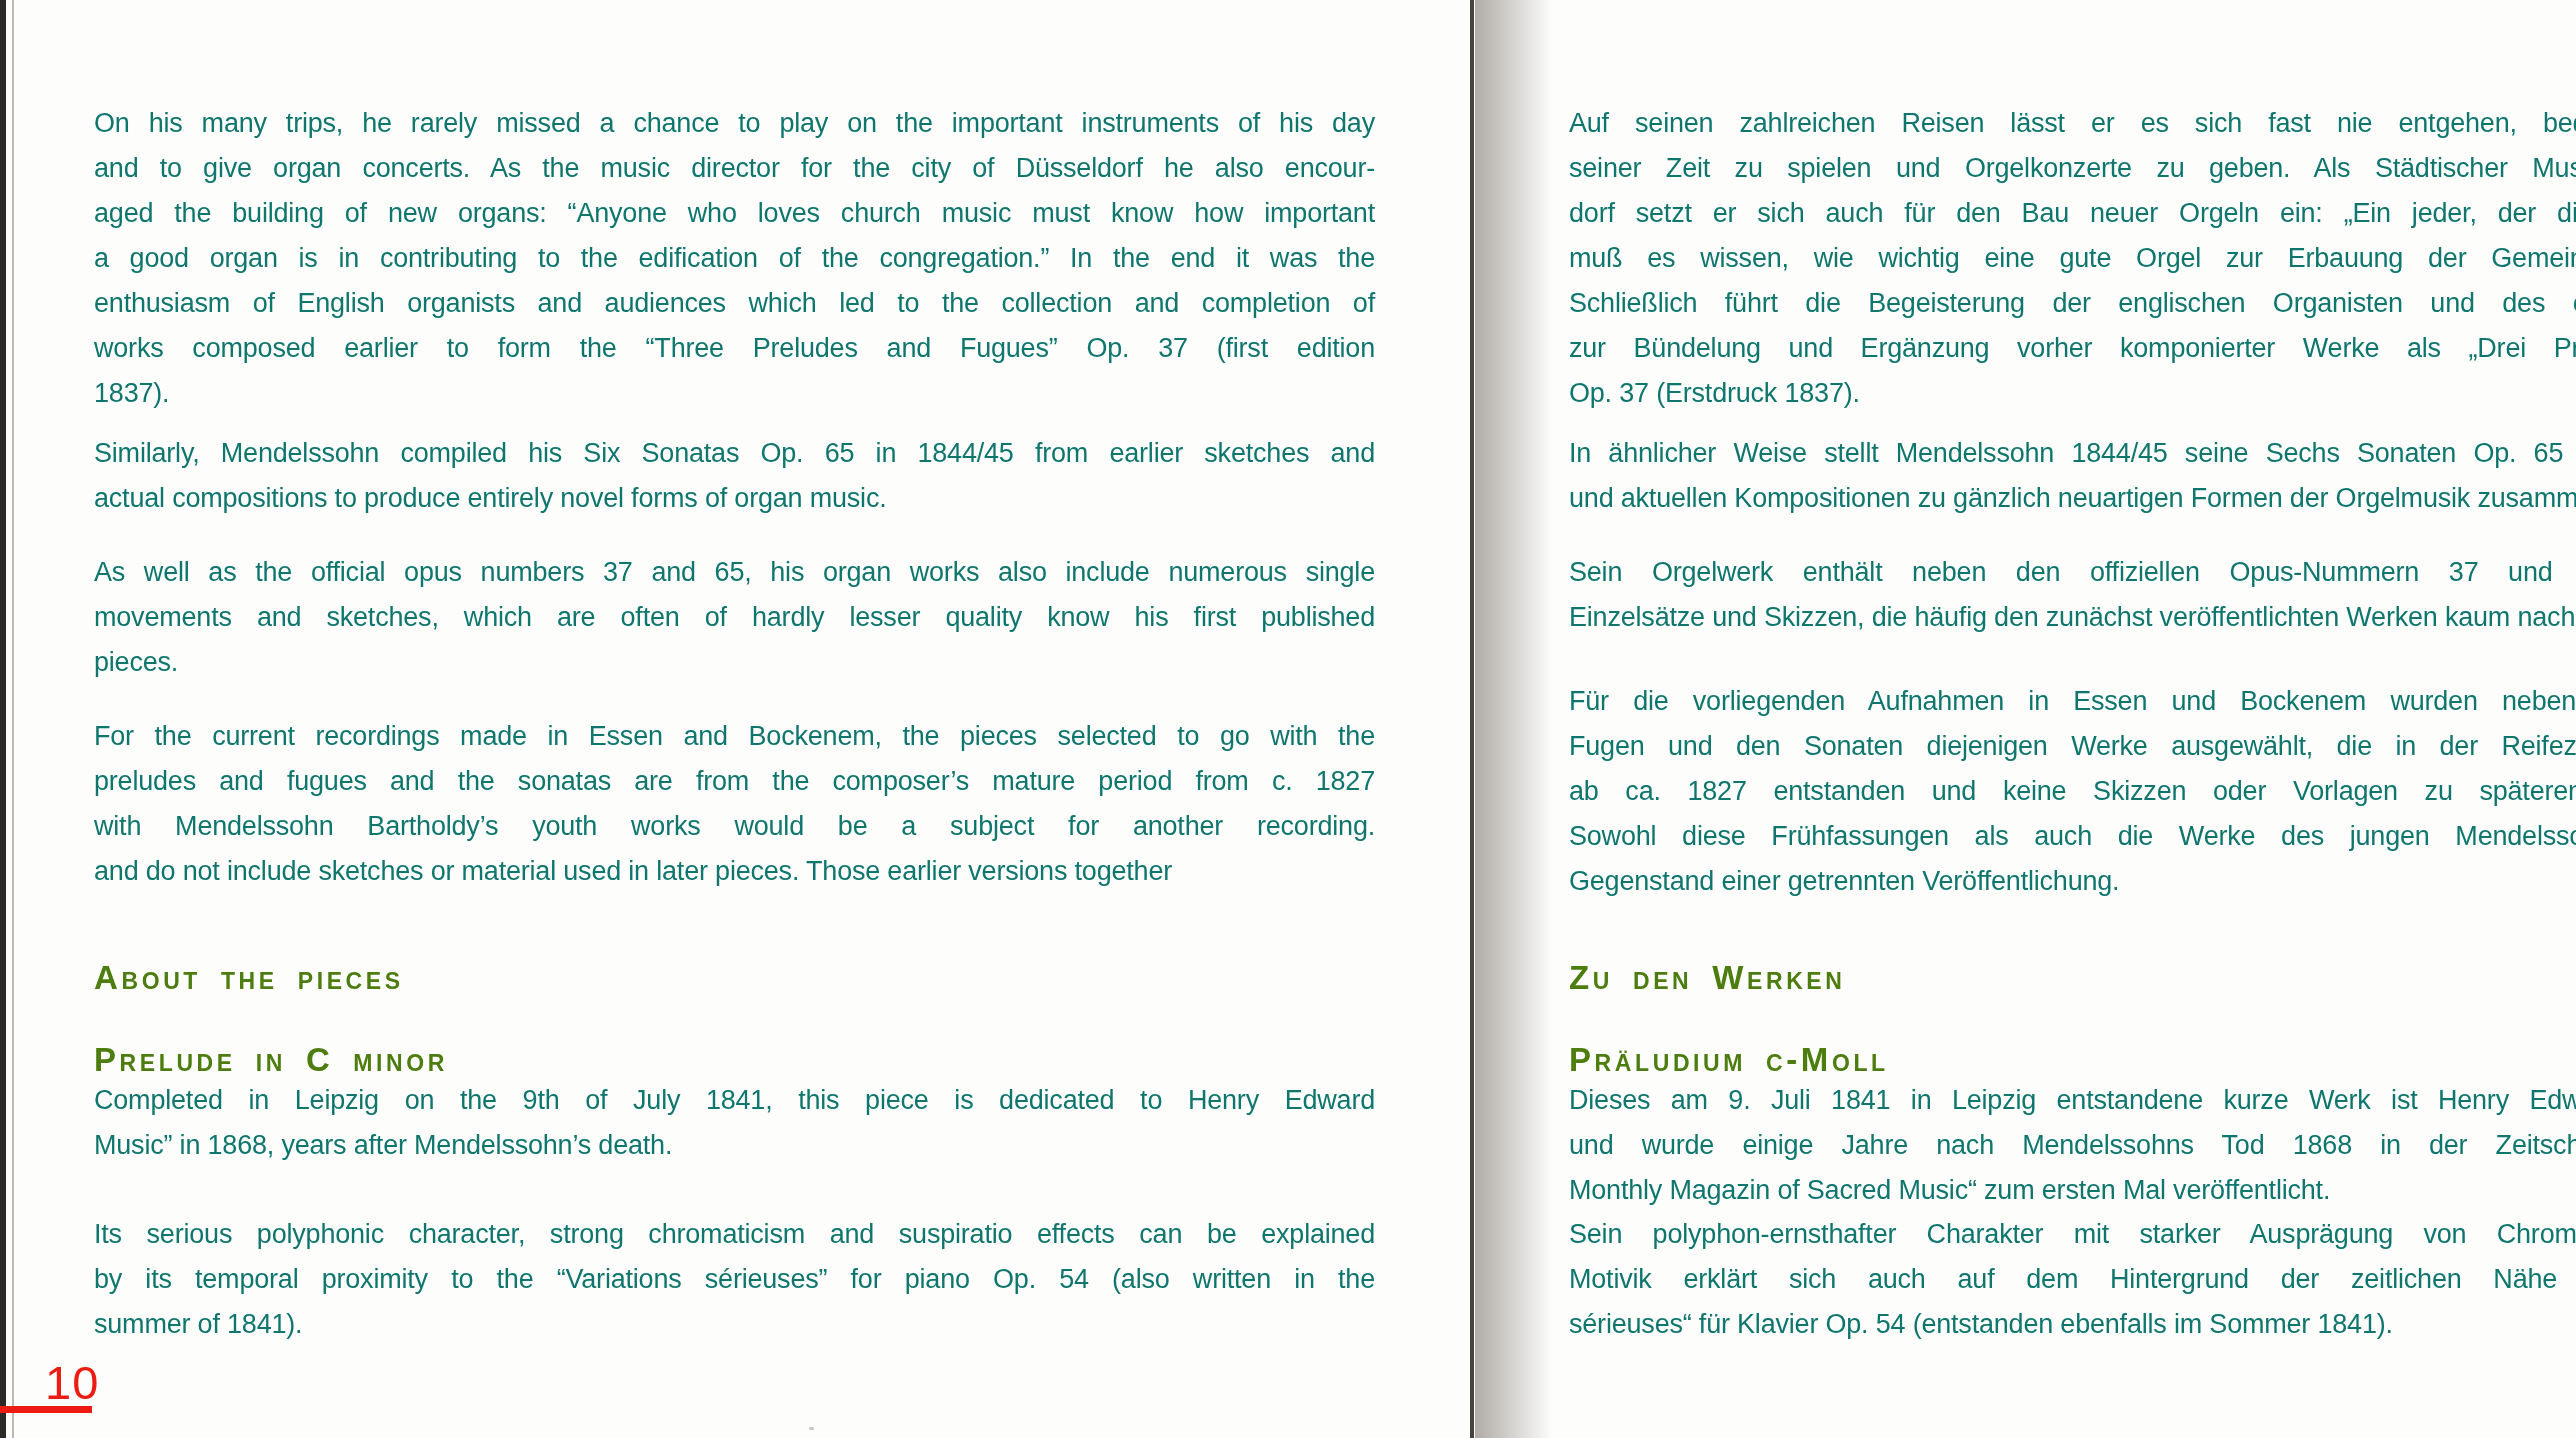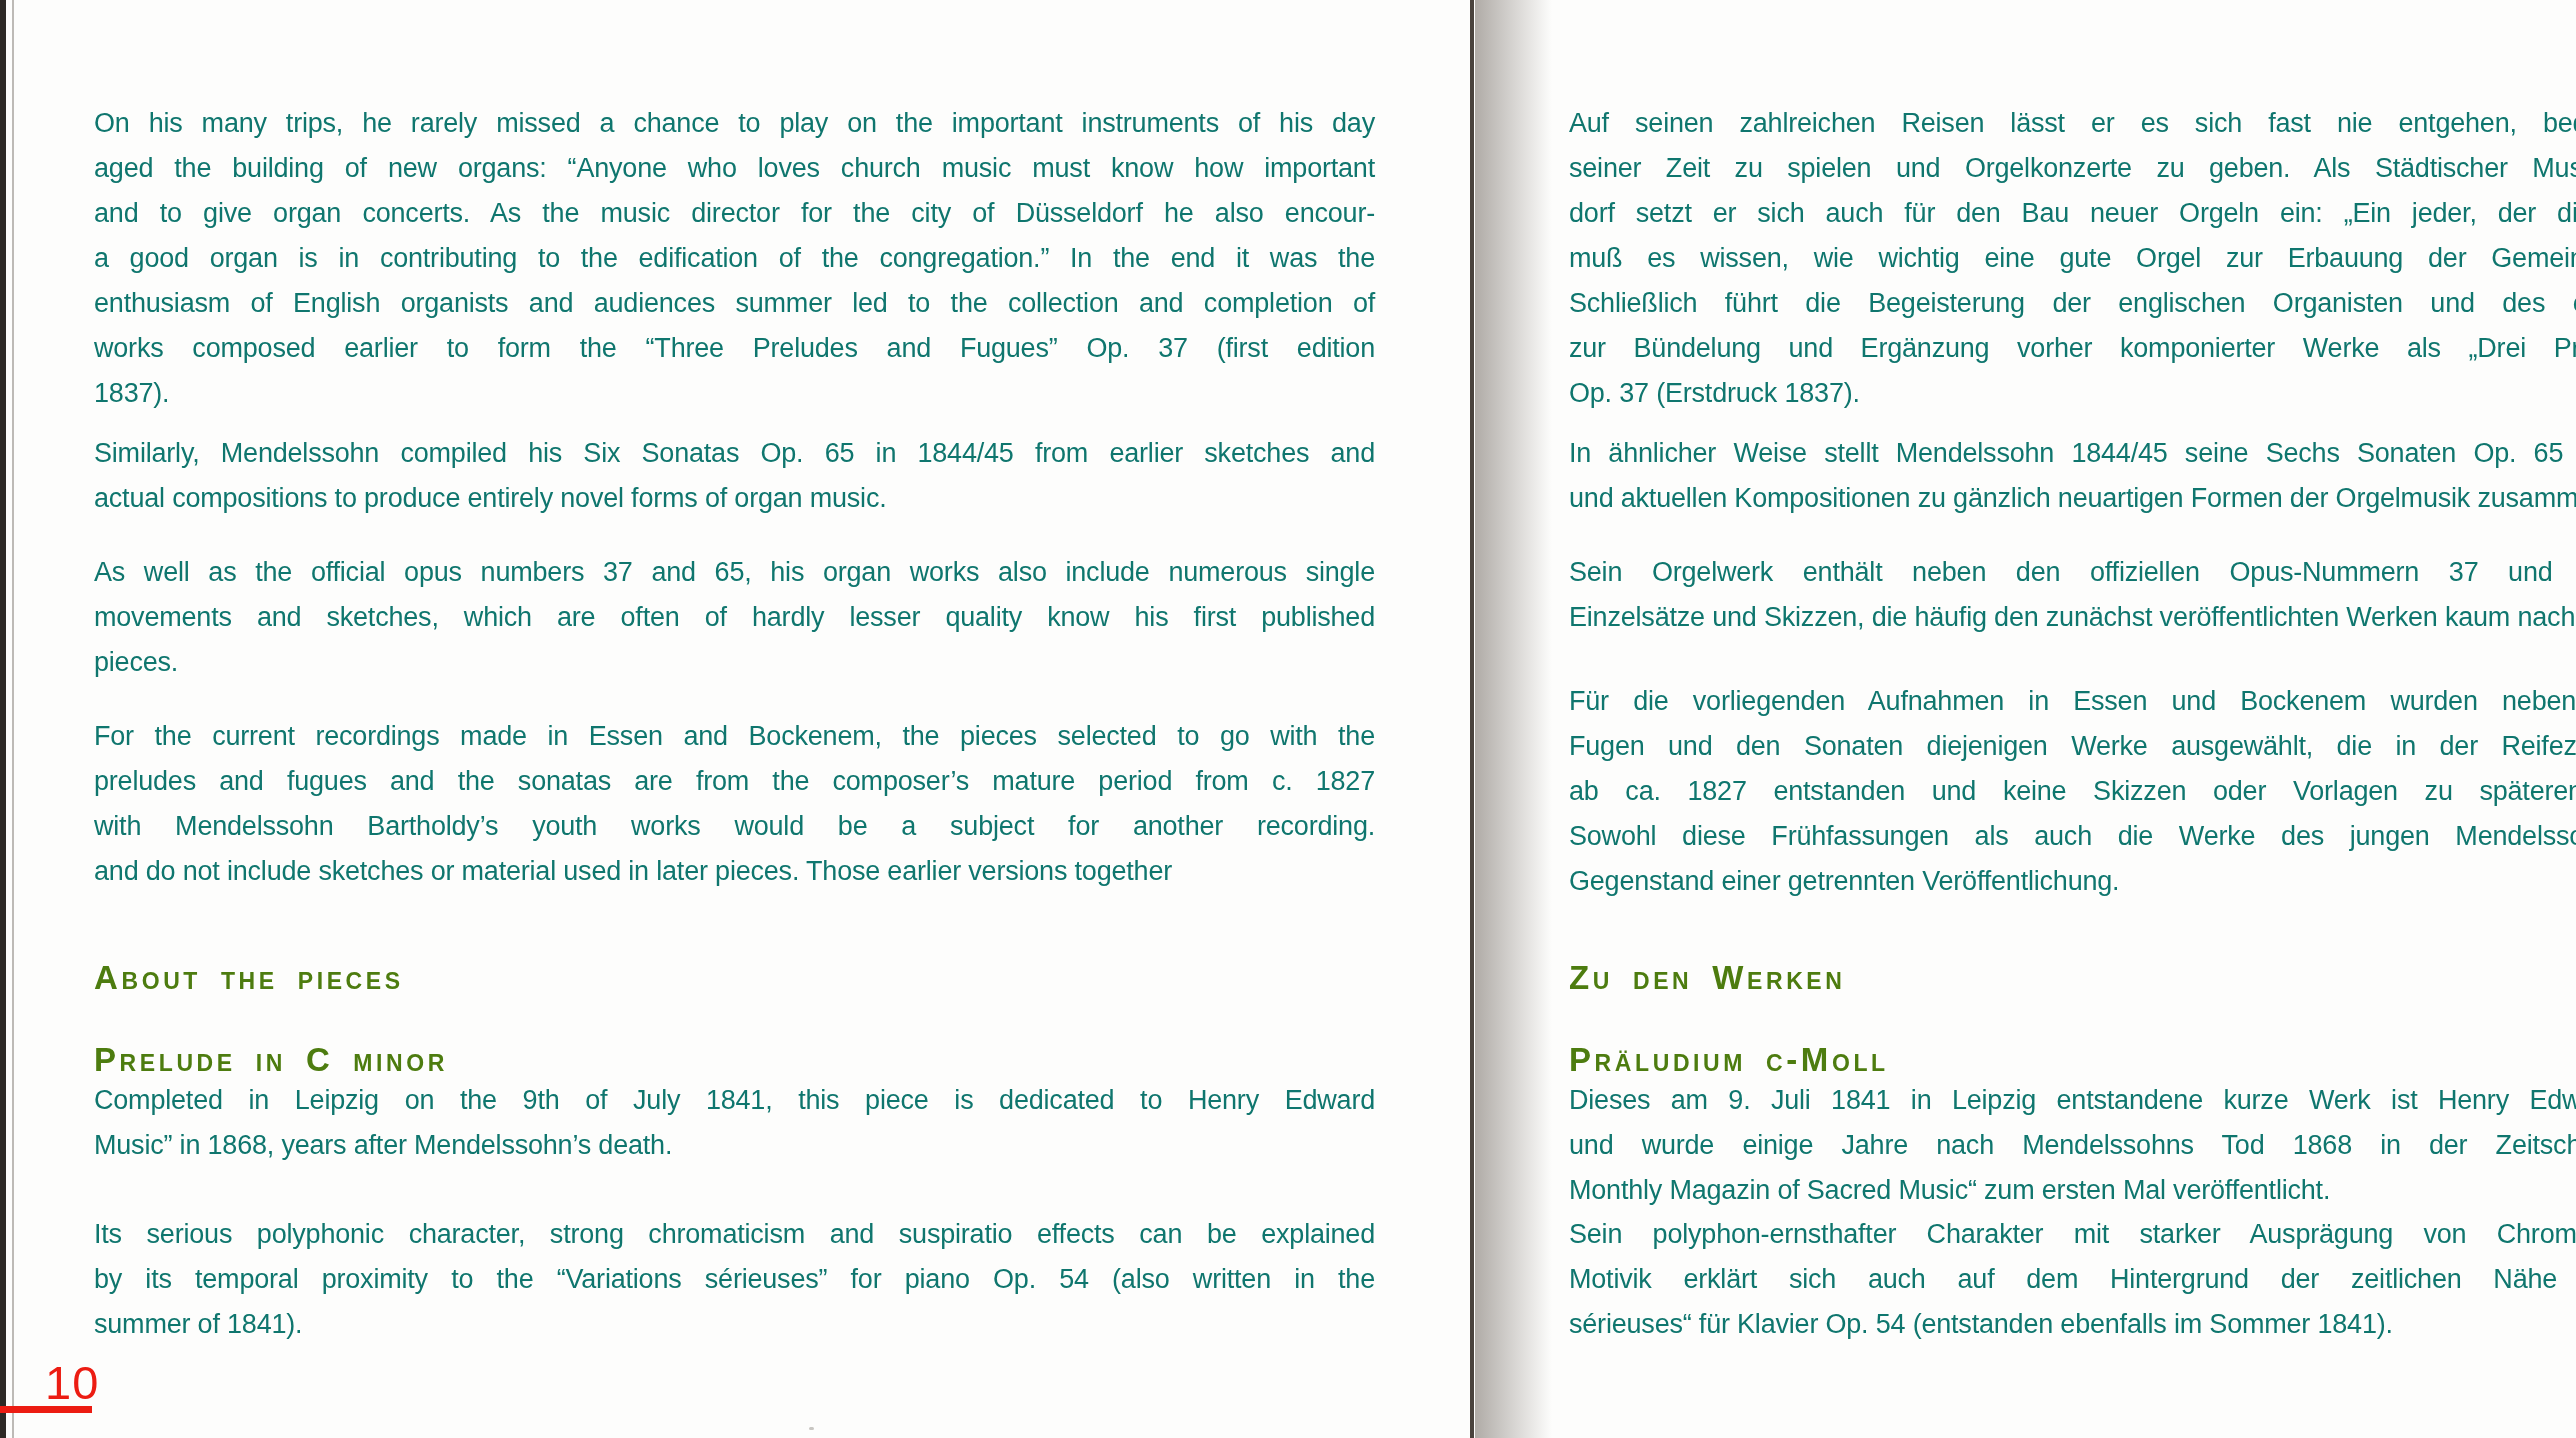--- a/index.html
+++ b/index.html
@@ -74,24 +74,24 @@
 
   <div class="scan-edge-strip"></div>
   <div class="scan-edge-line"></div>
   <div class="gutter-shadow"></div>
   <div class="gutter-line"></div>
   <div class="dust-speck"></div>
 
   <section class="page page-left">
     <div class="para" style="top:101px">
         <div class="line">On his many trips, he rarely missed a chance to play on the important instruments of his day</div>
+        <div class="line">and to give organ concerts. As the music director for the city of Düsseldorf he also encour-</div>
         <div class="line">aged the building of new organs: “Anyone who loves church music must know how important</div>
-        <div class="line">and to give organ concerts. As the music director for the city of Düsseldorf he also encour-</div>
         <div class="line">a good organ is in contributing to the edification of the congregation.” In the end it was the</div>
-        <div class="line">enthusiasm of English organists and audiences summer led to the collection and completion of</div>
+        <div class="line">enthusiasm of English organists and audiences which led to the collection and completion of</div>
         <div class="line">works composed earlier to form the “Three Preludes and Fugues” Op. 37 (first edition</div>
         <div class="line">1837).</div>
       </div>
     <div class="para" style="top:431px">
         <div class="line">Similarly, Mendelssohn compiled his Six Sonatas Op. 65 in 1844/45 from earlier sketches and</div>
         <div class="line">actual compositions to produce entirely novel forms of organ music.</div>
       </div>
     <div class="para" style="top:550px">
         <div class="line">As well as the official opus numbers 37 and 65, his organ works also include numerous single</div>
         <div class="line">movements and sketches, which are often of hardly lesser quality know his first published</div>

